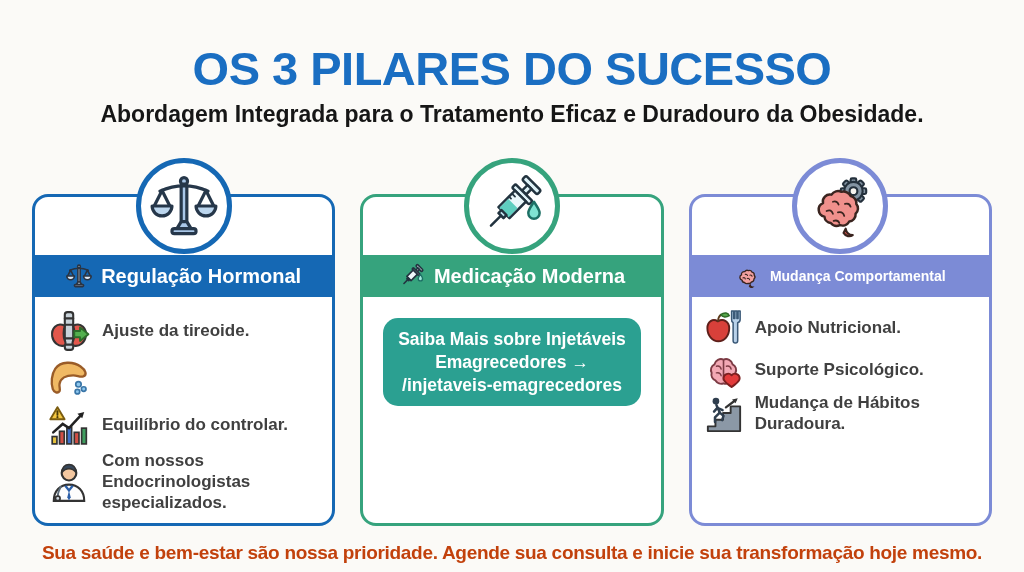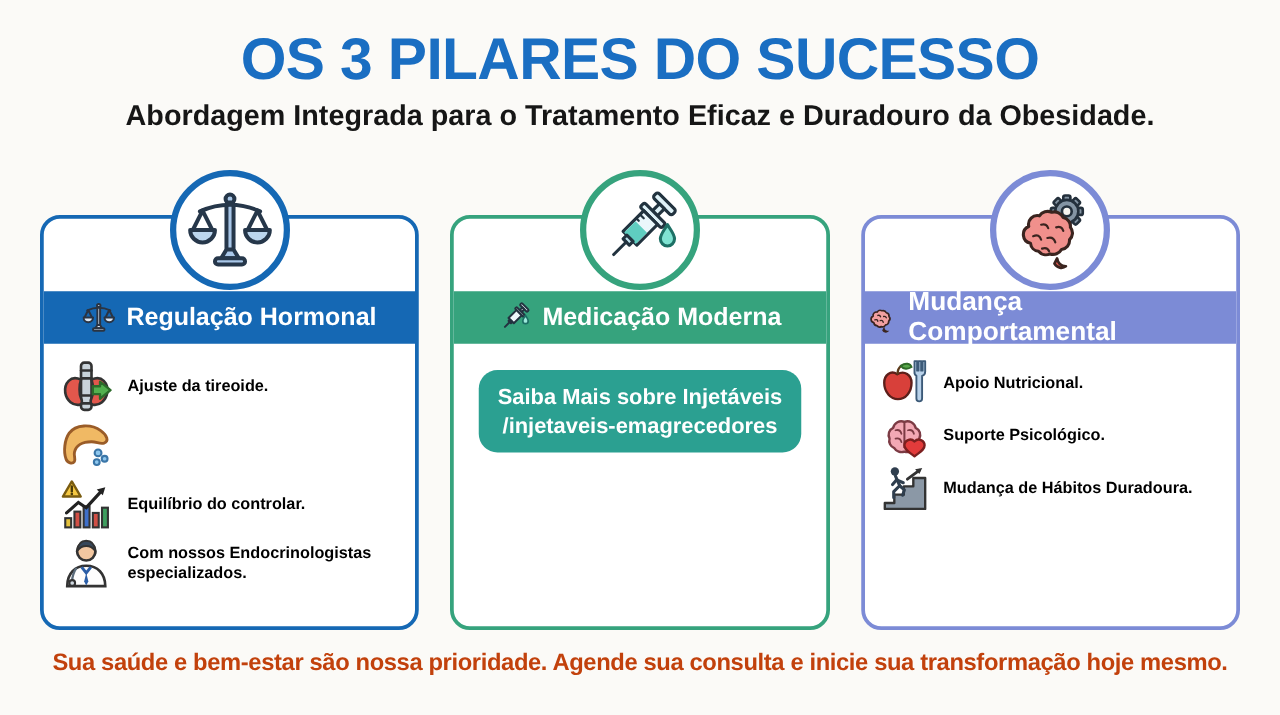--- a/index.html
+++ b/index.html
@@ -3,21 +3,21 @@
 <meta charset="utf-8">
 <style>
   * { box-sizing: border-box; }
   html,body { margin:0; padding:0; }
   body {
     width:1024px; height:572px; overflow:hidden;
     background:#fbfaf7;
     font-family:"Liberation Sans", sans-serif;
     color:#151515;
   }
-  .page { width:1024px; height:504px; position:relative; }
+  .page { width:1024px; height:504px; position:relative;margin-top:22px; }
 
   .main-title {
     margin:0; padding-top:20px; text-align:center;
     font-size:47px; font-weight:800; letter-spacing:-0.5px;
     color:var(--title-blue, #1a6ec2); line-height:1.15;
   }
   .subtitle {
     margin:5px 0 0; text-align:center;
     font-size:23px; font-weight:700; color:#161616;
   }
@@ -39,29 +39,29 @@
   .card {
     border:3.5px solid var(--c); border-radius:16px; background:#fff;
     overflow:hidden; height:332px; display:flex; flex-direction:column;
   }
   .card-spacer { height:58px; flex-shrink:0; }
   .band {
     height:42px; flex-shrink:0; background:var(--c); color:#fff;
     display:flex; align-items:center; justify-content:center; gap:9px;
     font-weight:700; font-size:20px;
   }
-  .band.tight { font-size:21px; }
+  .band.tight { font-size:14px; }
   .band svg { width:26px; height:26px; flex-shrink:0; }
 
   .card-body { flex:1; padding:8px 13px 6px; }
 
   .li { display:flex; align-items:center; gap:12px; margin:5px 0; }
   .li .li-icon { width:42px; height:42px; flex-shrink:0; display:flex; align-items:center; justify-content:center; }
   .li .li-icon svg { width:42px; height:42px; }
-  .li .li-text { font-size:13px; font-weight:700; line-height:1.22; color:#000000; }
+  .li .li-text { font-size:17px; font-weight:700; line-height:1.22; color:#404040; }
   .pillar-3 .li { margin:4px 0; }
   .pillar-3 .li .li-icon, .pillar-3 .li .li-icon svg { width:38px; height:38px; }
 
   .para {
     margin:5px 1px 0; text-align:center;
     font-size:16px; font-weight:700; line-height:1.36; color:#1b1b1b;
   }
   .cta-btn {
     display:block; margin:13px auto 0; width:calc(100% - 14px);
     background:var(--button-teal, #2ba091); border:none; border-radius:15px;
@@ -214,20 +214,21 @@
               <rect x="43" y="62" width="10" height="6"></rect>
               <path d="M48 68 V88" fill="none"></path>
             </g>
             <path d="M79 42 c-5 8 -8 11 -8 16 a8 8 0 0 0 16 0 c0 -5 -3 -8 -8 -16 Z" fill="#9fe9dc" stroke="#1d7065" stroke-width="5"></path>
           </svg>
           <span>Medicação Moderna</span>
         </div>
         <div class="card-body">
           <button class="cta-btn">
             <span>Saiba Mais sobre Injetáveis</span>
+            <span>Emagrecedores →</span>
             <span>/injetaveis-emagrecedores</span>
           </button>
         </div>
       </div>
     </section>
 
     <section class="pillar pillar-3">
       <div class="icon-circle">
         <svg viewBox="0 0 96 96">
           <g fill="#8494a3" stroke="#24303c" stroke-width="3">

